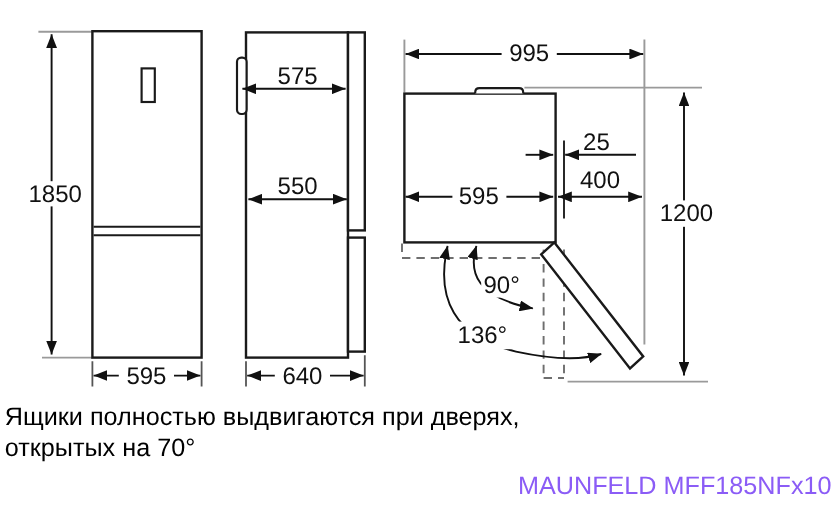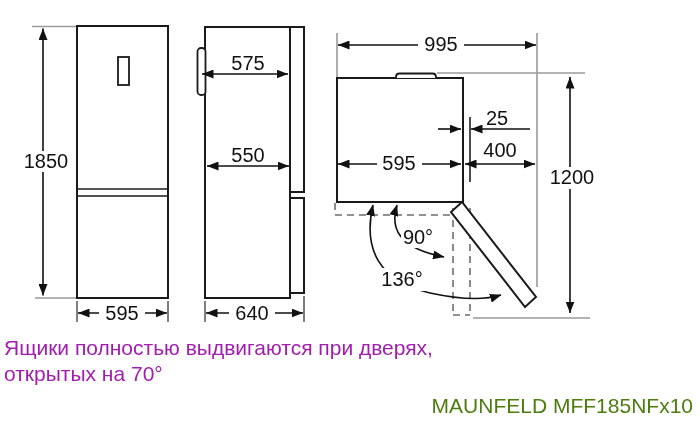--- a/index.html
+++ b/index.html
@@ -1,22 +1,22 @@
 <!DOCTYPE html>
 <html><head>
 <meta charset="utf-8">
 <style>
   html,body{margin:0;padding:0;background:#fff;}
   .stage{position:relative;width:700px;height:423px;background:#fff;overflow:hidden;
          font-family:"Liberation Sans",sans-serif;}
   svg{position:absolute;left:0;top:0;}
   svg text{font-family:"Liberation Sans",sans-serif;font-size:20px;fill:#111;}
-  .note{position:absolute;left:4px;top:335px;color:#a21caf;font-size:21px;line-height:1.22;
+  .note{position:absolute;left:4px;top:335px;color:#000000;font-size:21px;line-height:1.22;
         white-space:nowrap;}
-  .brand{position:absolute;right:7px;top:394px;color:#4d7c0f;font-size:21px;white-space:nowrap;}
+  .brand{position:absolute;right:7px;top:394px;color:#8b5cf6;font-size:21px;white-space:nowrap;}
 </style>
 </head>
 <body>
 
 <div class="stage">
 
 <svg width="700" height="423" viewBox="0 0 700 423">
   <defs>
     <marker id="aL" markerUnits="userSpaceOnUse" markerWidth="12" markerHeight="9" refX="0.5" refY="4.5">
           <path d="M12,0 L0.5,4.5 L12,9 Z" fill="#111"></path>

